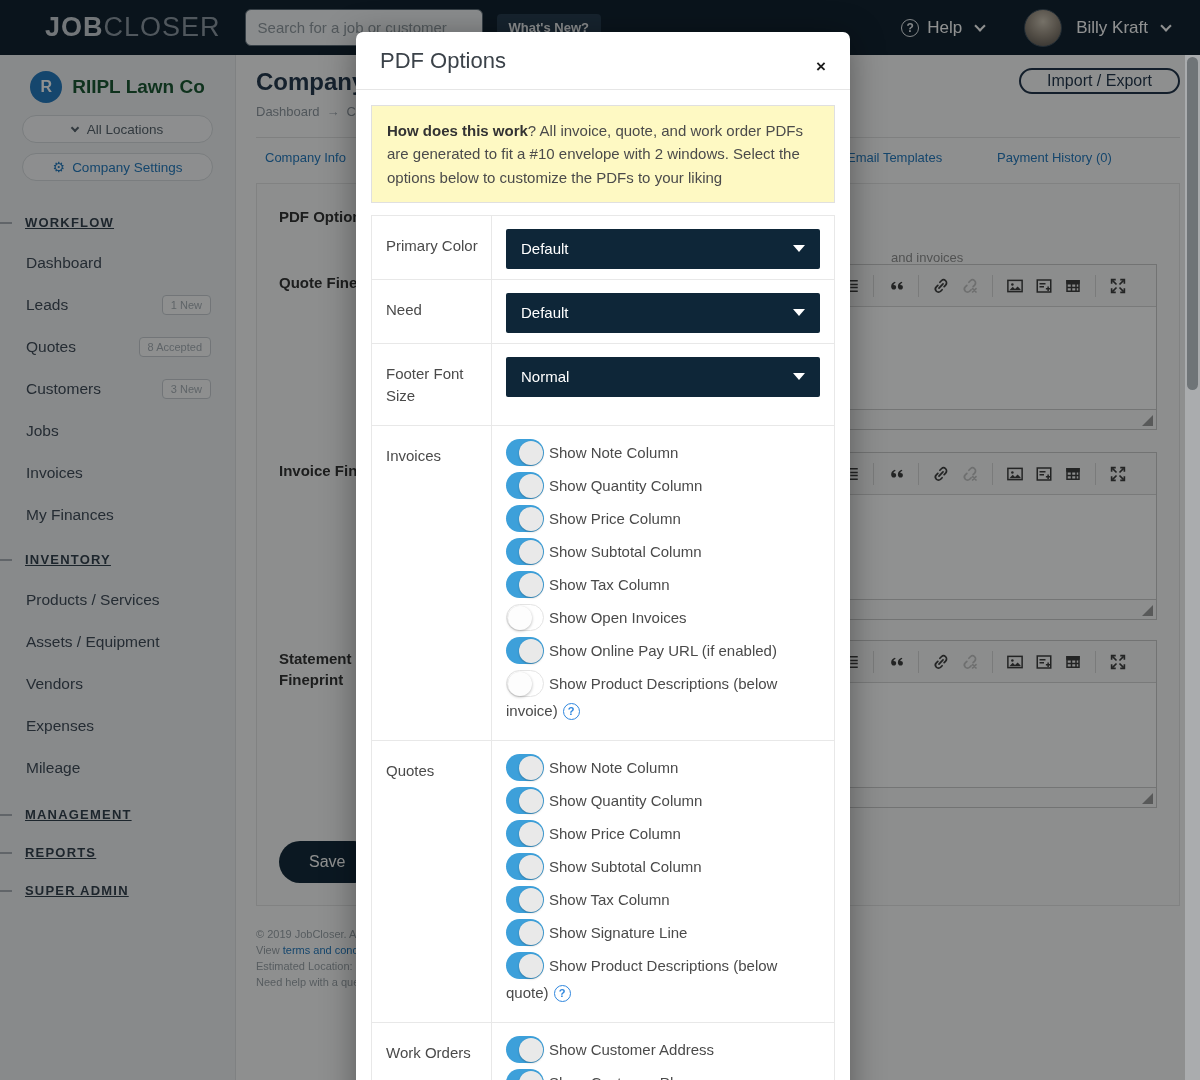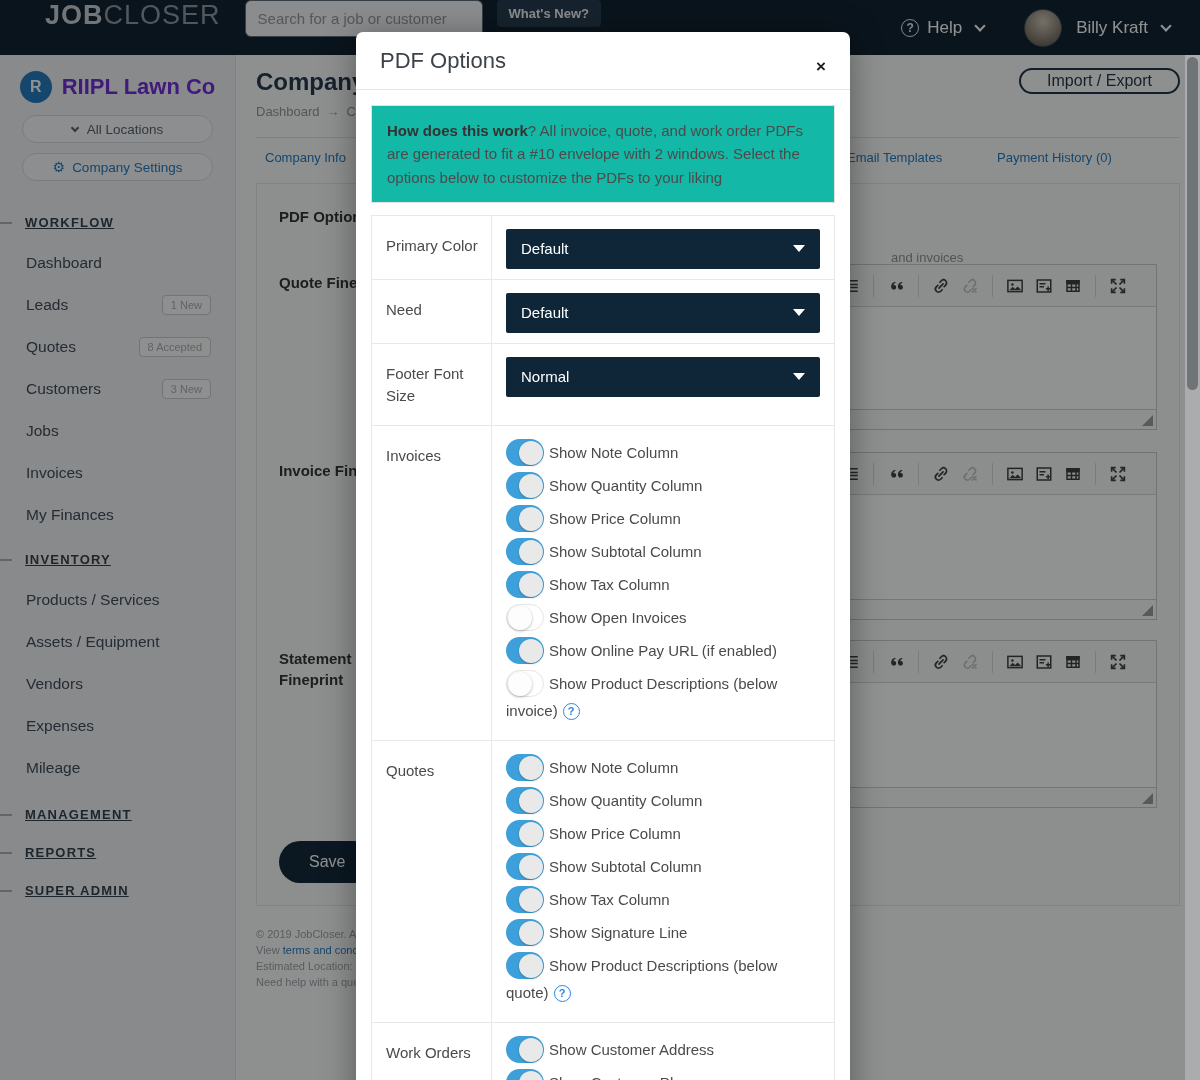--- a/index.html
+++ b/index.html
@@ -1,42 +1,42 @@
 <!DOCTYPE html>
 <html><head>
 <meta charset="utf-8">
 <style>
   * { box-sizing: border-box; margin: 0; padding: 0; }
   html,body { width:1200px; height:1080px; overflow:hidden; }
   body { font-family:"Liberation Sans","DejaVu Sans",sans-serif; background:#fcfcfc; position:relative; }
   .page { position:relative; width:1200px; height:1080px; overflow:hidden; }
 
   
-  .nav { position:relative; height:55px; background:#0c1d2b; display:flex; padding:0 30px 0 45px; z-index:1; }
+  .nav { position:relative; height:55px; background:#0c1d2b; display:flex; align-items:center; padding:0 30px 0 45px; z-index:1; }
   .logo { font-size:27px; letter-spacing:1px; margin-right:24px; white-space:nowrap; }
   .logo-bold { color:#c9ced3; font-weight:bold; }
   .logo-light { color:#8b96a0; font-weight:normal; }
   .search { width:238px; height:37px; border-radius:6px; border:1px solid #5c6b77; background:#f4f6f7; padding:0 12px; font-size:15px; color:#3c4854; font-family:inherit; }
   .search::placeholder { color:#8e979e; }
   .whats-new { margin-left:14px; height:27px; background:#22374b; color:#f2f5f7; border:none; border-radius:4px; font-weight:bold; font-size:13px; padding:0 12px; font-family:inherit; }
   .nav-right { margin-left:auto; display:flex; align-items:center; color:#fff; }
   .help-wrap { display:flex; align-items:center; font-size:17px; }
   .qcircle-nav { display:inline-block; width:18px; height:18px; border:1.5px solid #e8ecef; border-radius:50%; font-size:12px; font-weight:bold; text-align:center; line-height:16px; margin-right:8px; color:#e8ecef; }
   .chev { display:inline-block; width:8px; height:8px; border-right:2px solid currentColor; border-bottom:2px solid currentColor; transform:rotate(45deg); margin-left:14px; margin-top:-4px; }
   .avatar { width:38px; height:38px; border-radius:50%; margin:0 14px 0 40px; background:radial-gradient(circle at 50% 32%, #cfc5b4 0%, #94897b 48%, #4f4a44 100%); border:1px solid #3a4a58; }
   .user { display:flex; align-items:center; font-size:17px; }
 
   
   .below { display:flex; height:1025px; }
 
   
   .sidebar { width:236px; background:#f1f2f4; border-right:1px solid #e0e2e4; flex-shrink:0; }
   .side-co { display:flex; align-items:center; justify-content:center; margin-top:16px; }
   .co-logo { width:32px; height:32px; background:#2077bd; color:#fff; border-radius:50%; font-weight:bold; font-size:16px; text-align:center; line-height:32px; margin-right:10px; }
-  .co-name { font-size:22px; font-weight:bold; color:#6d28d9; }
+  .co-name { font-size:19px; font-weight:bold; color:#14532d; }
   .pill { display:flex; align-items:center; justify-content:center; margin:12px 22px 0; height:28px; border:1px solid #d7dbde; border-radius:14px; background:#f9fafb; font-size:13.5px; color:#55606a; cursor:pointer; }
   .pill .chev { width:6px; height:6px; margin:0 9px 0 0; margin-top:-2px; }
   .pill-set { color:#2077bd; margin-top:10px; }
   .gear { font-size:14px; margin-right:7px; line-height:1; }
   .side-sec { margin-top:34px; }
   .sec-head { display:flex; align-items:center; font-size:13px; font-weight:bold; letter-spacing:1.2px; color:#2f3c49;text-decoration:underline; }
   .sec-head::before { content:""; width:12px; border-top:2px dashed #a9b0b6; margin-right:13px; }
   .sec-head.collapsed { margin-top:23px; }
   .side-items { margin-top:12px; }
   .side-item { display:flex; align-items:center; height:42px; padding:0 24px 0 26px; font-size:15.5px; color:#3c4855; cursor:pointer; }
@@ -83,21 +83,21 @@
   .scrollstrip { position:absolute; right:0; top:55px; width:15px; height:1025px; background:#aaacae; z-index:6; }
   .scrollthumb { width:11px; margin:2px auto 0; height:333px; border-radius:6px; background:#6f7477; }
 
   
   .overlay { position:absolute; inset:0; background:rgba(8,10,12,0.45); z-index:5; }
   .modal { position:absolute; left:356px; top:32px; width:494px; height:1120px; background:#fff; border-radius:7px; box-shadow:0 6px 34px rgba(0,0,0,0.38); z-index:10; }
   .m-head { display:flex; justify-content:space-between; padding:16px 24px 14px 24px; border-bottom:1px solid #e6e6e6; }
   .m-title { font-size:22px; font-weight:normal; color:#3b4249; }
   .m-close { font-size:17px; font-weight:bold; color:#1b1b1b; cursor:pointer; line-height:1; margin-top:10px; }
   .m-body { padding:15px; }
-  .m-intro { border:1px solid #e0e0e0; padding:13px 15px; font-size:15px; color:#4b4b4b; line-height:1.55; background:#14b8a6; }
+  .m-intro { border:1px solid #e0e0e0; padding:13px 15px; font-size:15px; color:#4b4b4b; line-height:1.55; background:#fef9c3; }
   .m-intro b { color:#333; }
   .m-grid { margin-top:12px; border:1px solid #e8e8e8; }
   .m-row { display:flex; border-bottom:1px solid #e8e8e8; }
   .m-row:last-child { border-bottom:none; }
   .m-lab { width:120px; flex-shrink:0; padding:19px 8px 19px 14px; font-size:15px; color:#4a4a4a; border-right:1px solid #e8e8e8; line-height:1.45; }
   .m-ctrl { flex:1; padding:13px 14px 10px 14px; }
   .sel { height:40px; background:#0e2638; color:#fff; display:flex; align-items:center; justify-content:space-between; padding:0 15px; font-size:15px; border-radius:2px; cursor:pointer; }
   .sel-caret { width:0; height:0; border-left:6px solid transparent; border-right:6px solid transparent; border-top:7px solid #fff; }
   .tgl-item { font-size:15px; color:#4a4a4a; line-height:27px; margin-bottom:6px; }
   .switch { width:38px; height:27px; border-radius:14px; display:inline-block; vertical-align:-8px; position:relative; margin-right:5px; }

